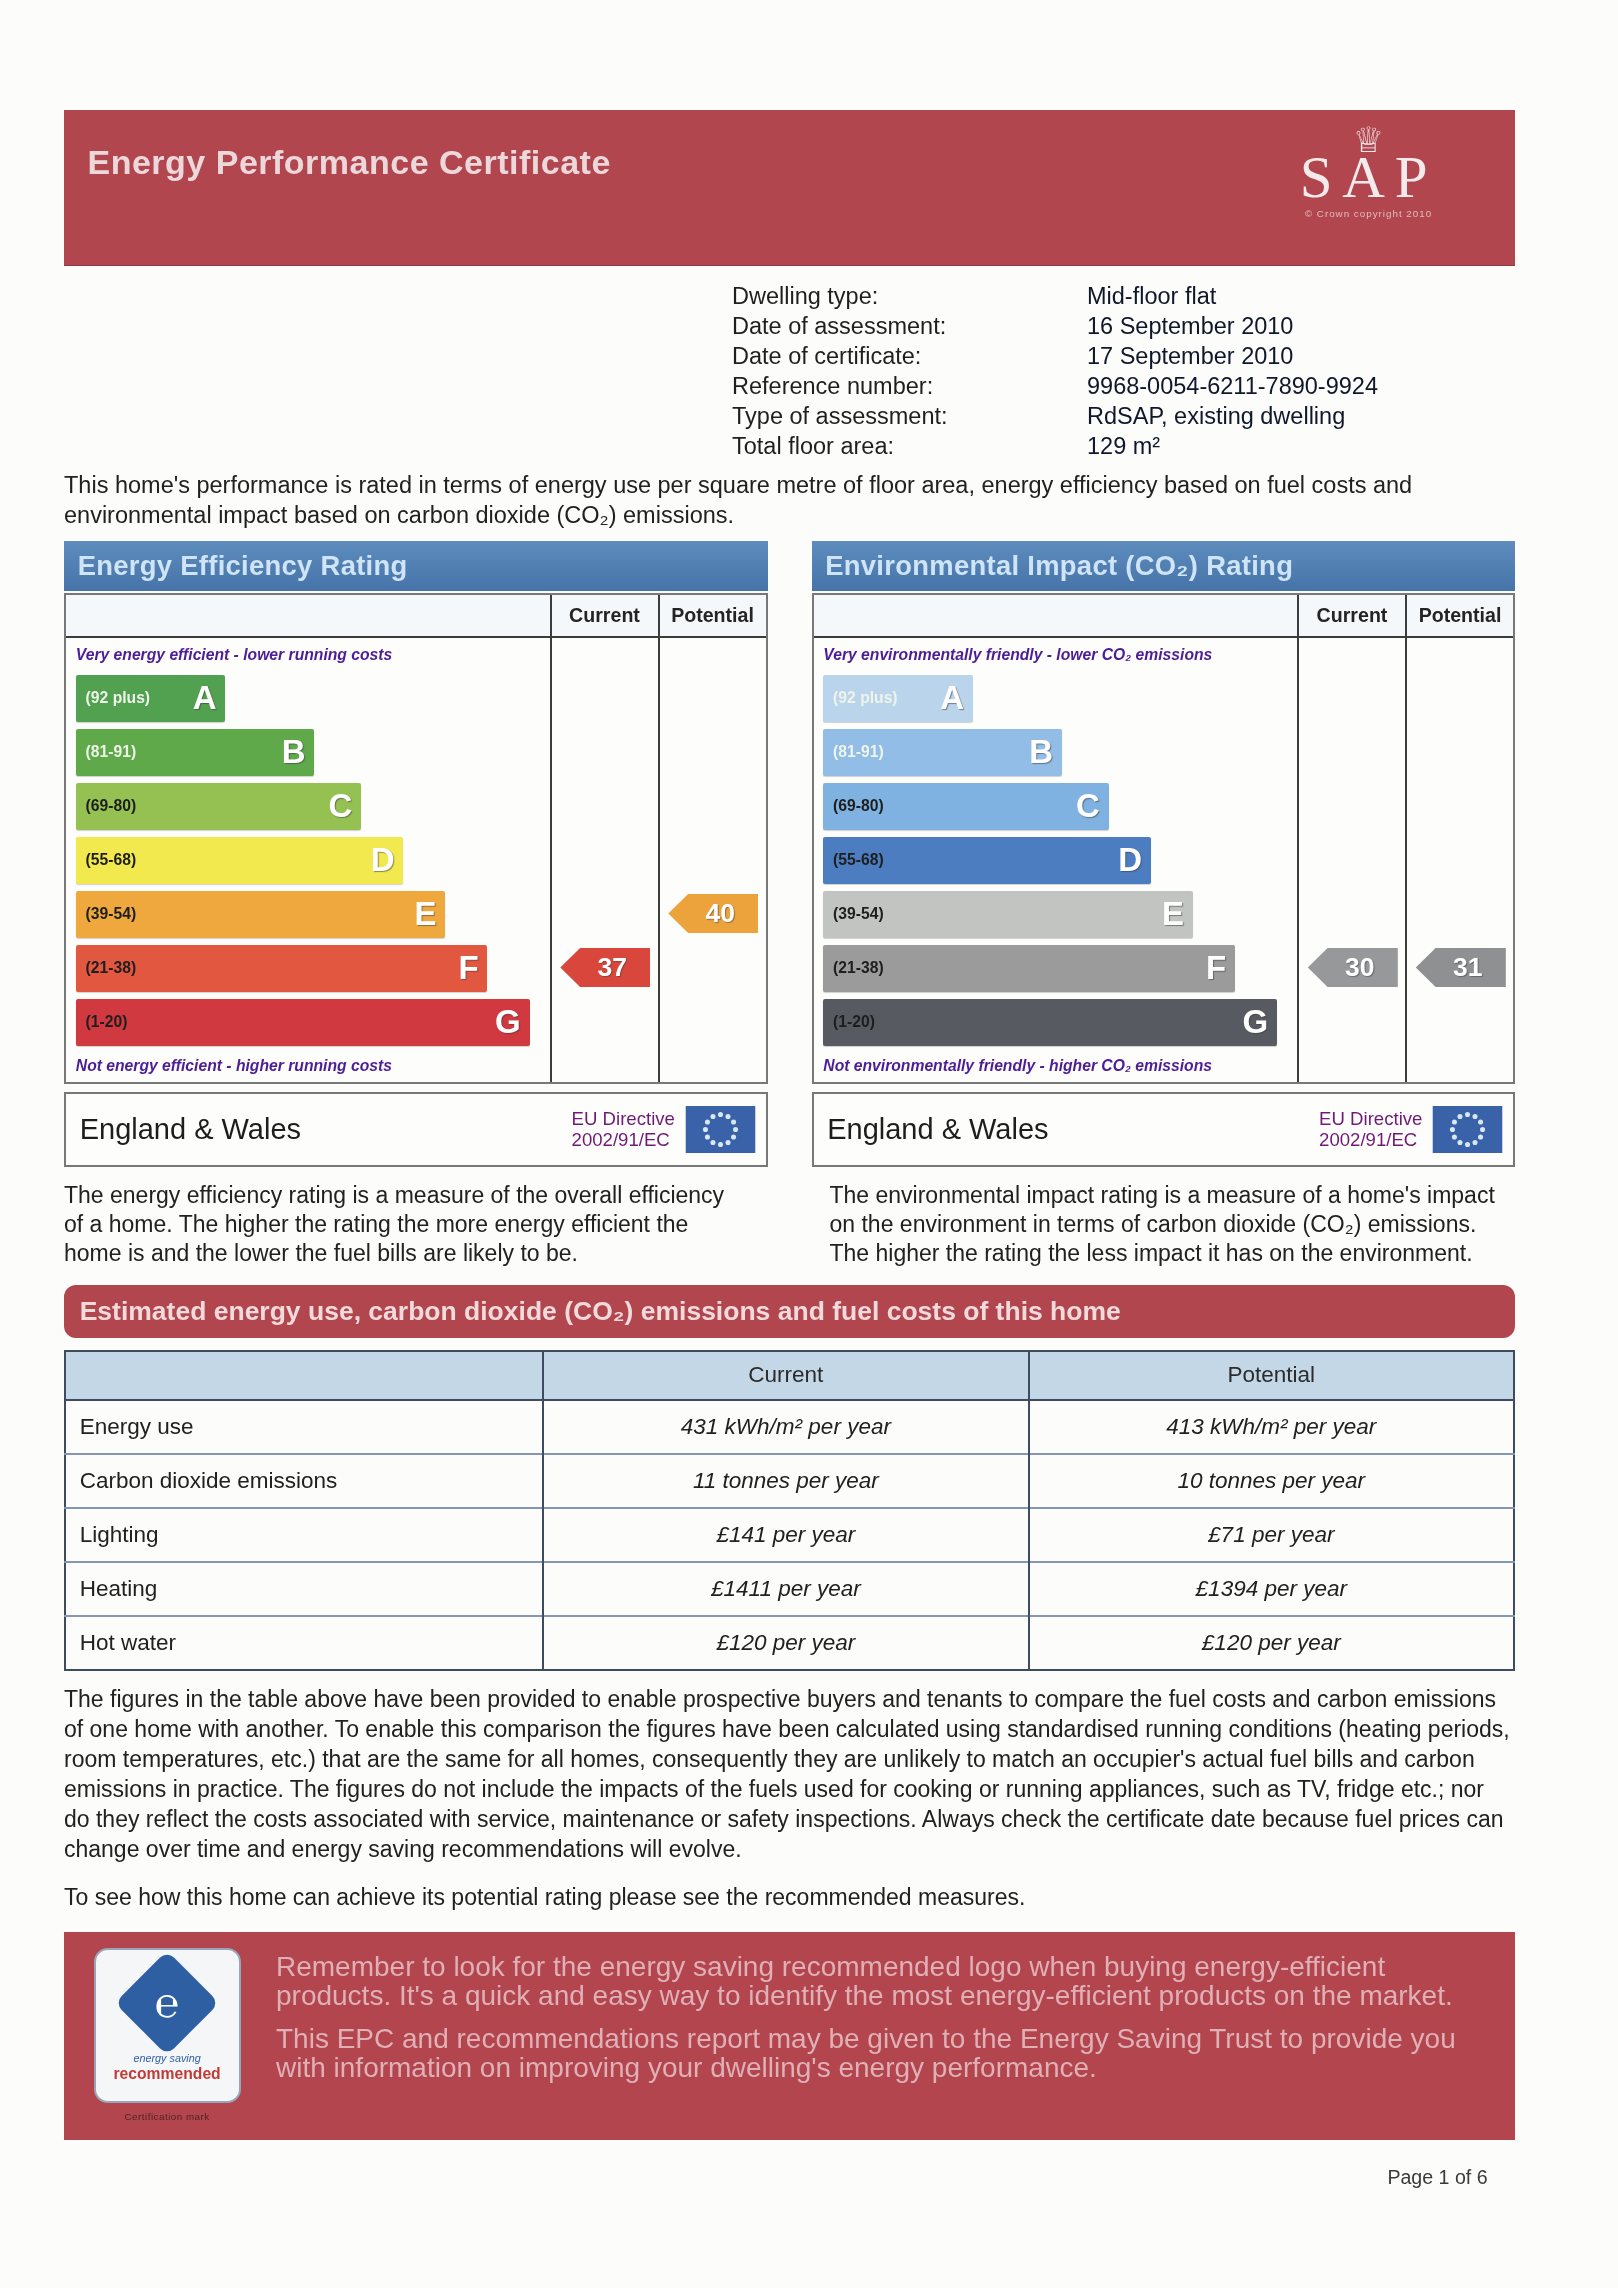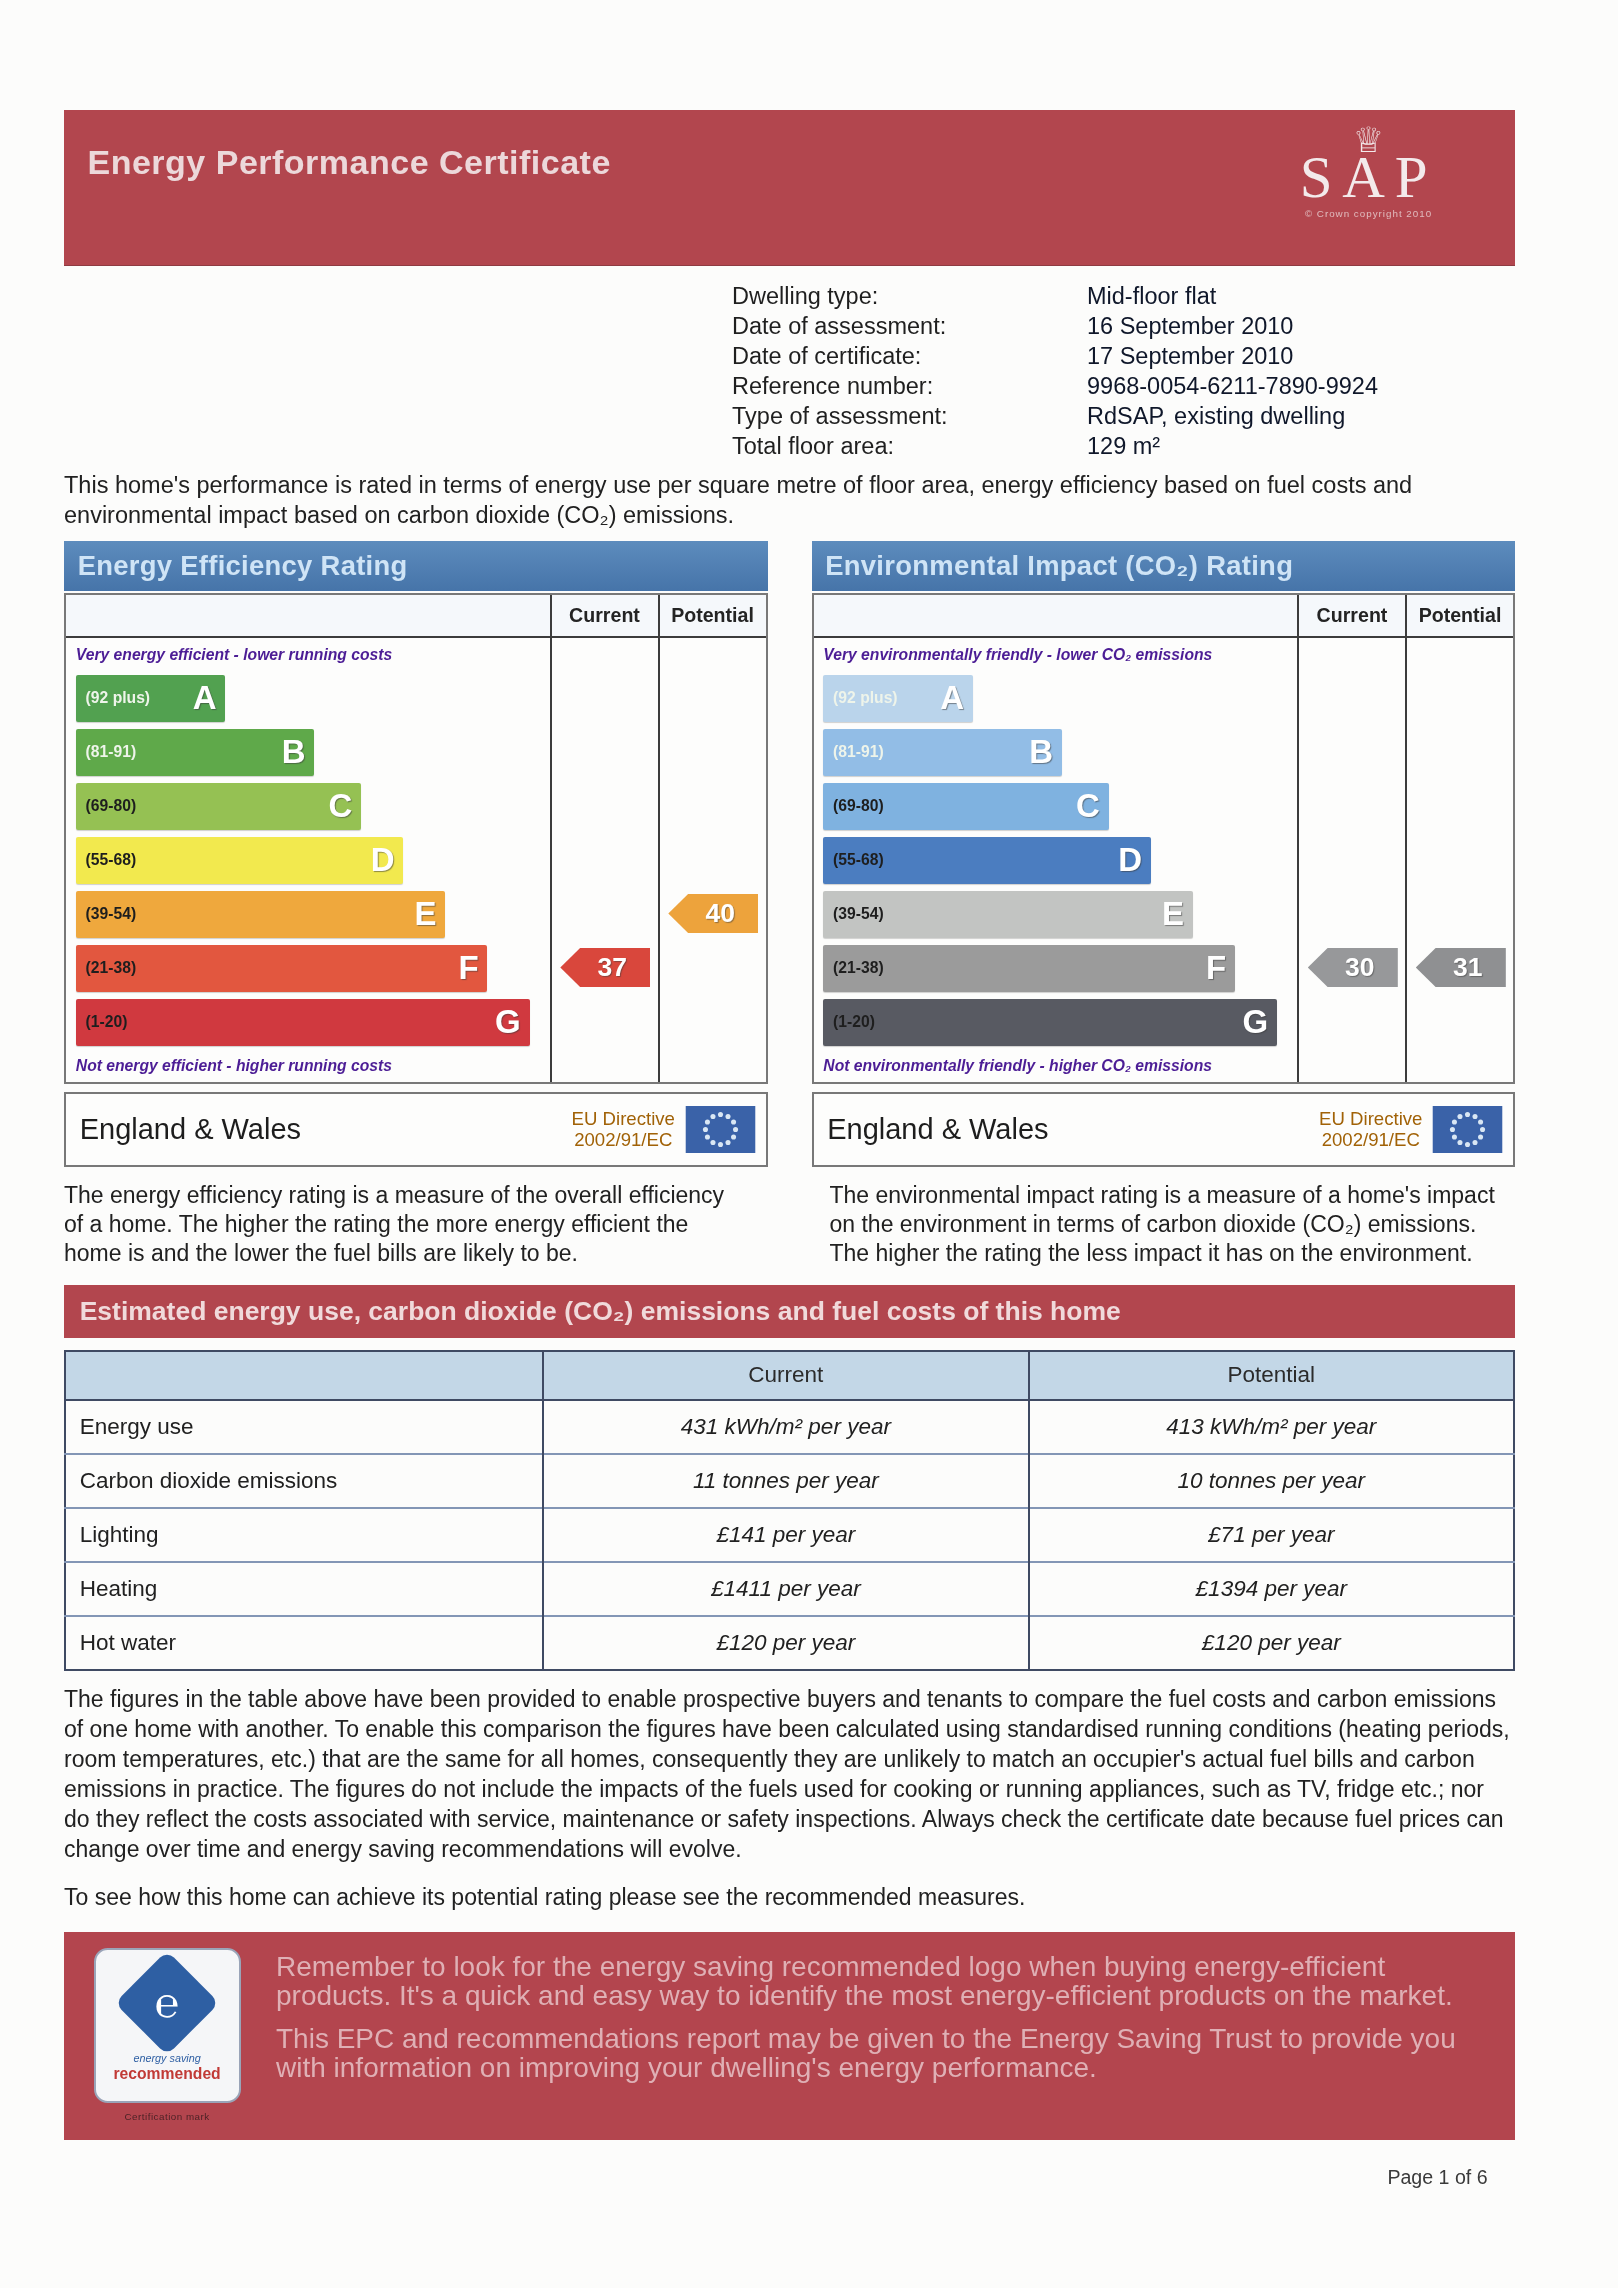--- a/index.html
+++ b/index.html
@@ -34,28 +34,28 @@
   .caption{height:33px;display:flex;align-items:center;font-style:italic;font-weight:600;font-size:15.7px;color:#4c1d95;}
   .band-row{height:54px;display:flex;align-items:center;}
   .band-bar{height:47px;border-radius:2px;display:flex;align-items:center;box-shadow:0 1px 1px rgba(0,0,0,.18);}
   .band-range{font-size:15.7px;font-weight:bold;margin-left:9.8px;color:#1e1e1e;white-space:nowrap;}
   .band-range.light{color:#eef4ea;}
   .band-letter{margin-left:auto;margin-right:8.8px;font-size:33px;font-weight:bold;color:#ffffff;text-shadow:1px 1px 1px rgba(60,60,60,.55);}
   .col{border-left:2px solid #3c3c3c;position:relative;}
   .arrow{position:absolute;left:8.8px;width:90px;height:39px;clip-path:polygon(0% 50%,22% 0%,100% 0%,100% 100%,22% 100%);display:flex;align-items:center;justify-content:center;padding-left:13.7px;box-sizing:border-box;color:#fff;font-size:26.5px;font-weight:bold;text-shadow:1px 1px 1px rgba(60,60,60,.5);}
   .chart-footer{border:2px solid #787878;margin-top:7.8px;height:71px;display:flex;align-items:center;padding:0 9.8px 0 13.7px;background:#fdfdfc;}
   .region{font-size:29px;font-weight:normal;flex:1;color:#1d1d1d;}
-  .directive{font-size:18.6px;text-align:center;line-height:1.15;margin-right:9.8px;color:#a16207;}
+  .directive{font-size:18.6px;text-align:left;line-height:1.15;margin-right:9.8px;color:#701a75;}
   .eu-flag{width:71px;height:47px;flex:none;}
 
   .explain-row{display:grid;grid-template-columns:1fr 1fr;gap:80px;margin-top:13.7px;}
   .explain-row p{margin:0;font-size:23px;line-height:29px;}
 
   
-  .section-banner{margin-top:17.6px;background:#b2464e;color:#f0dadb;font-size:26.5px;font-weight:bold;padding:10.8px 15.7px;}
+  .section-banner{margin-top:17.6px;background:#b2464e;color:#f0dadb;font-size:26.5px;font-weight:bold;padding:10.8px 15.7px;border-radius:12px;}
   .costs-table{margin-top:11.8px;width:100%;border-collapse:collapse;font-size:22.5px;border:2.9px solid #3f4a63;}
   .costs-table th{background:#c3d7e7;font-weight:normal;color:#2b2b2b;height:45px;border-bottom:2.9px solid #3f4a63;}
   .costs-table th + th, .costs-table td + td{border-left:2px solid #3f4a63;}
   .costs-table td{height:50px;border-top:2px solid #8396b5;}
   .costs-table th:first-child{width:33%;}
   .row-label{padding-left:13.7px;text-align:left;}
   .row-val{text-align:center;font-style:italic;}
 
   .note{margin:13.7px 0 0 0;font-size:23px;line-height:30px;}
   .see-note{margin:19.6px 0 0 0;font-size:23px;}

